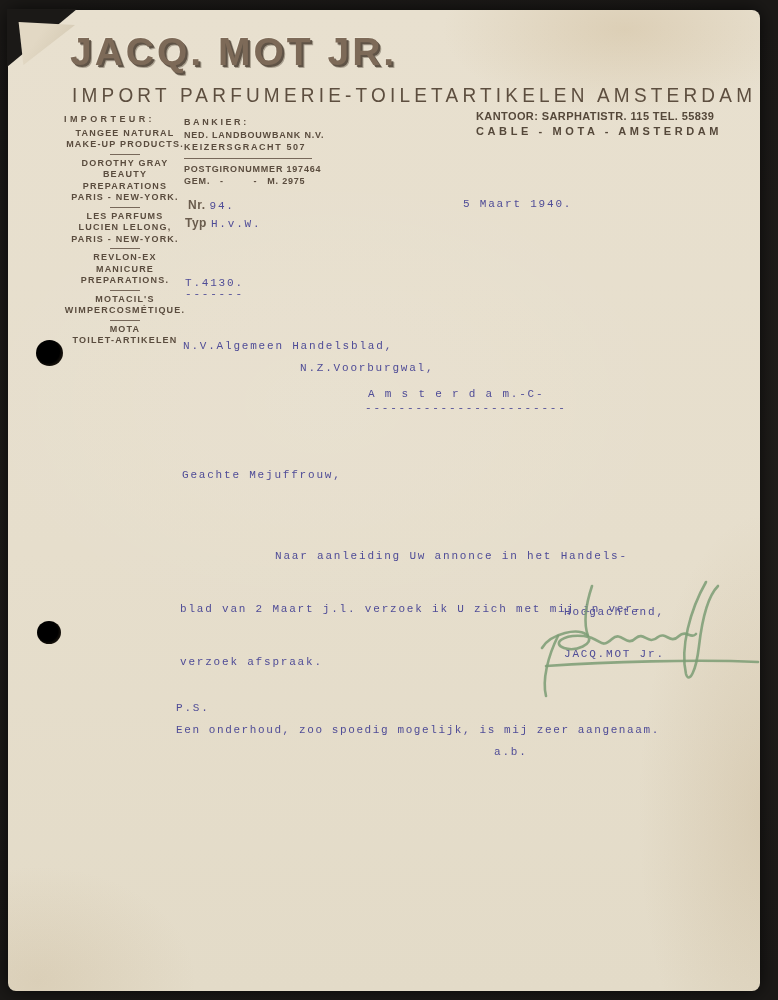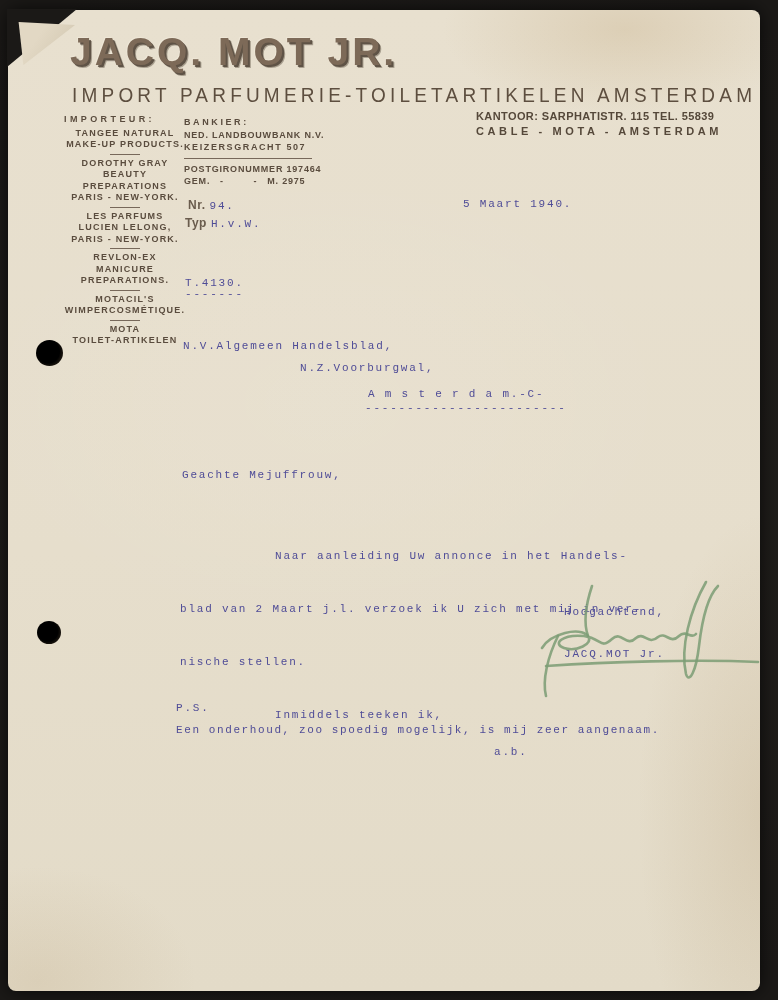--- a/index.html
+++ b/index.html
@@ -132,22 +132,21 @@
   <div class="abs typed" style="left:175px;top:330px;">N.V.Algemeen Handelsblad,</div>
   <div class="abs typed" style="left:292px;top:352px;">N.Z.Voorburgwal,</div>
   <div class="abs typed" style="left:360px;top:378px;">A m s t e r d a m.-C-</div>
   <div class="abs typed" style="left:357px;top:392px;">------------------------</div>
 
   <div class="abs typed" style="left:174px;top:459px;">Geachte Mejuffrouw,</div>
 
   <div class="abs typed bodytext">
     <div class="indent">Naar aanleiding Uw annonce in het Handels-</div>
     <div>blad van 2 Maart j.l. verzoek ik U zich met mij in ver-</div>
-    <div>nische stellen.</div>
-    <div class="indent">Inmiddels teeken ik,</div>
+    <div>verzoek afspraak.</div>
   </div>
 
   <div class="abs typed" style="left:556px;top:596px;">Hoogachtend,</div>
   <div class="abs typed" style="left:556px;top:638px;">JACQ.MOT Jr.</div>
 
   <svg class="abs sig-svg" style="left:528px;top:566px;" width="228" height="128" viewBox="0 0 228 128">
     <g fill="none" stroke="#7b9c74" stroke-opacity="0.85" stroke-width="2.6" stroke-linecap="round">
       <path d="M6 72 C 14 58, 44 50, 52 60 C 58 68, 40 76, 28 72 C 16 68, 26 58, 48 60 C 66 62, 64 74, 76 63 C 86 54, 90 72, 100 62 C 108 55, 112 70, 122 61 C 130 55, 134 69, 143 60 C 150 53, 155 64, 160 58"></path>
       <path d="M170 6 C 154 34, 144 72, 150 98 C 153 108, 160 96, 163 70 C 166 44, 172 20, 182 10"></path>
       <path d="M56 10 C 50 28, 47 46, 52 60"></path>

